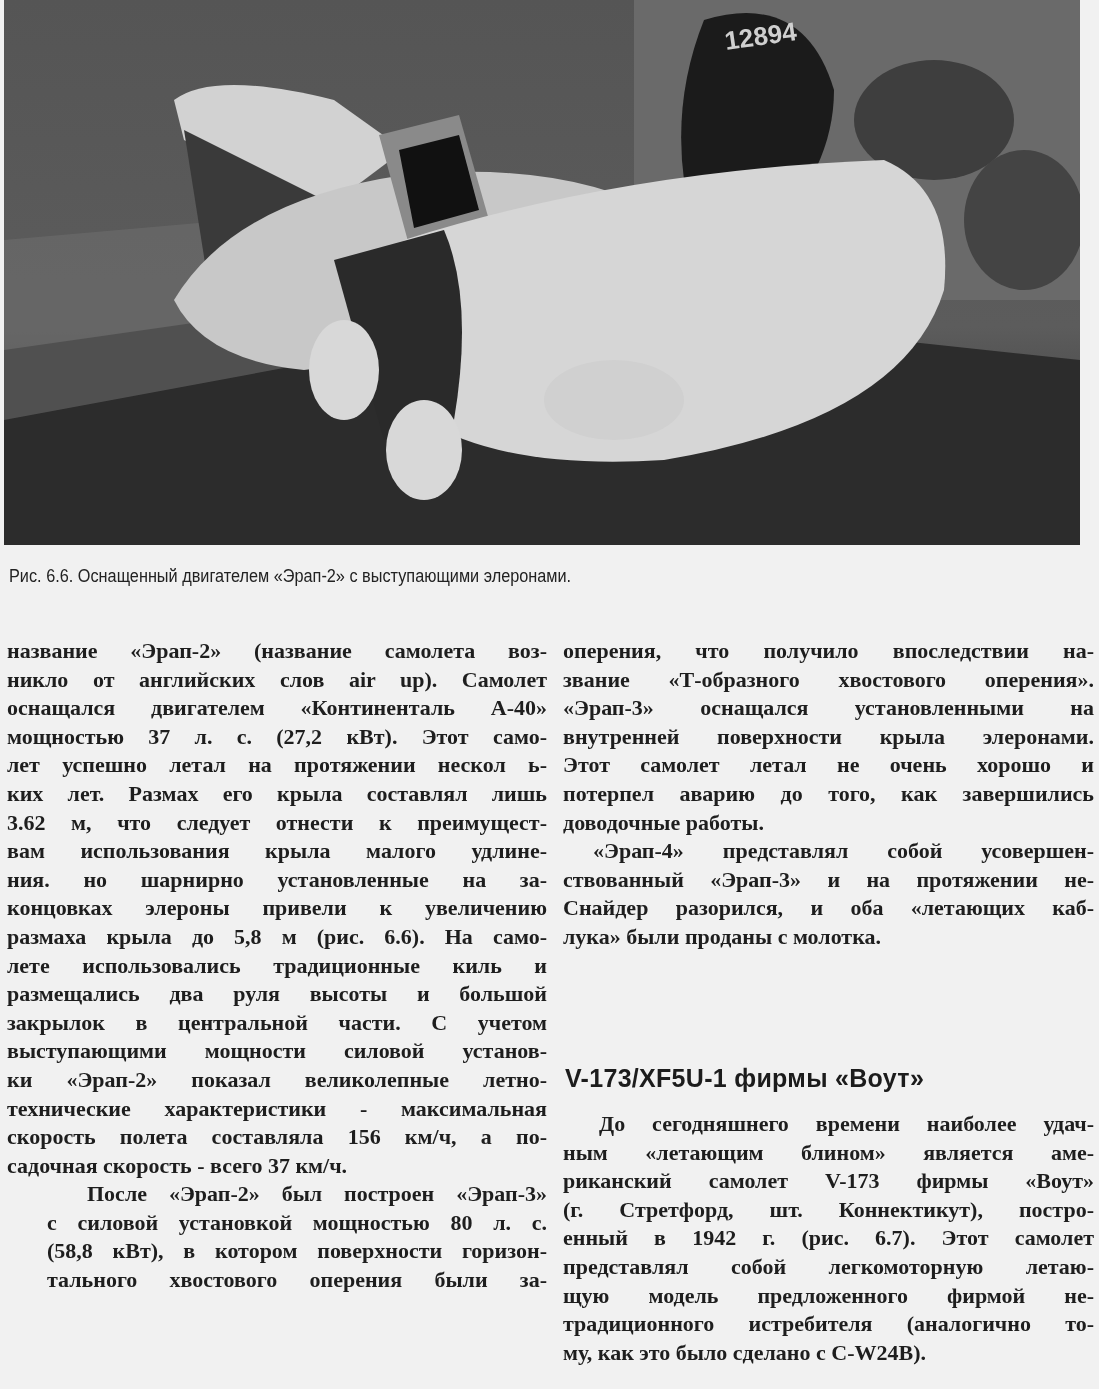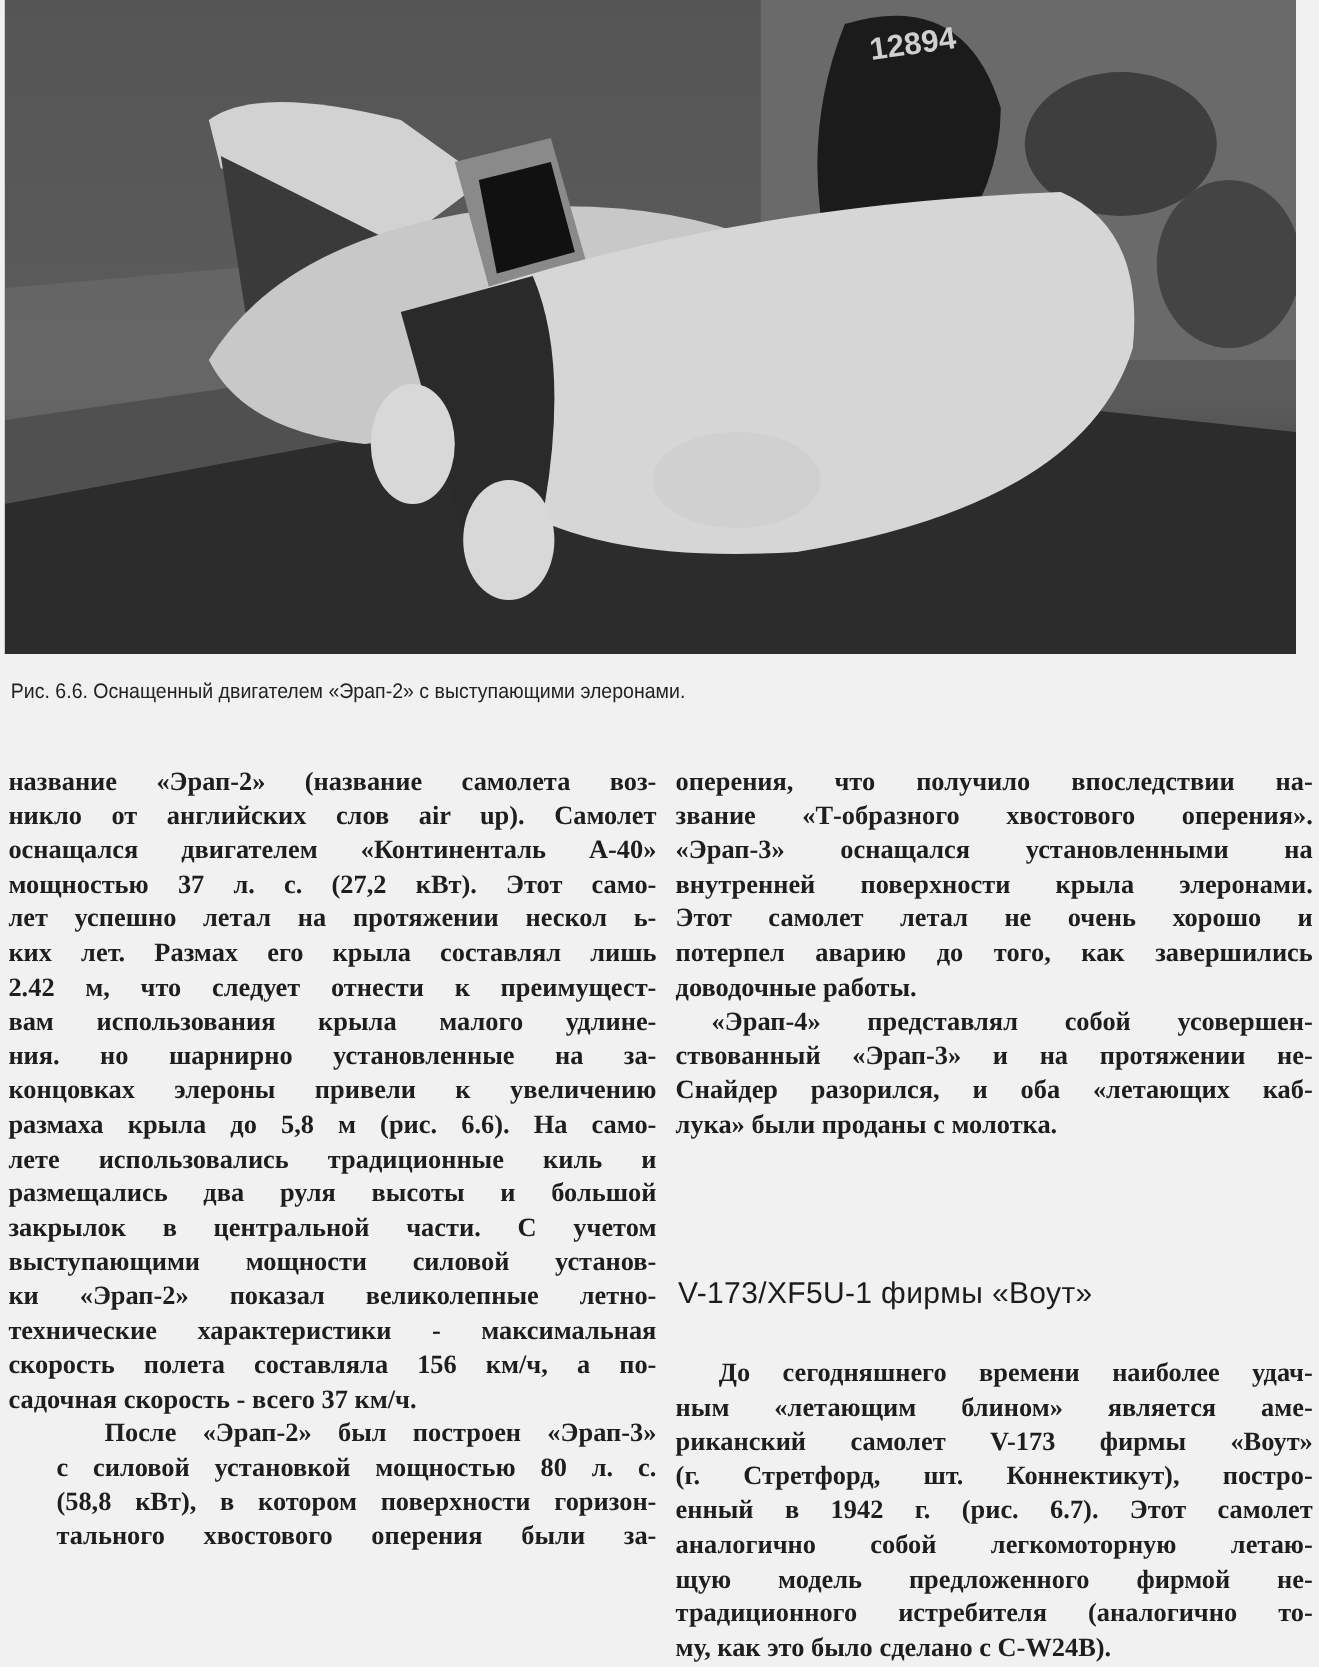--- a/index.html
+++ b/index.html
@@ -30,24 +30,24 @@
   }
   .col.left { left: 7px; }
   .col.right { left: 563px; width: 531px; }
   .col p { margin: 0; }
   .col p.indent { text-indent: 40px; }
   .line { display: block; text-align-last: justify; white-space: nowrap; }
   .line.last { text-align-last: left; }
   .heading {
     position: absolute; left: 565px; top: 1064px;
     font-family: "Liberation Sans", "DejaVu Sans", sans-serif;
-    font-weight: normal; font-size: 25px; color: #1c1c1c;
+    font-weight: bold; font-size: 25px; color: #1c1c1c;
     letter-spacing: 0.3px; white-space: nowrap;
   }
-  .right2 { top: 1110px; margin-top: 20px; }
+  .right2 { top: 1110px; }
 </style>
 </head>
 <body>
 
 <div class="photo">
   <svg viewBox="0 0 1076 545" preserveAspectRatio="none">
     <defs>
       <linearGradient id="bg" x1="0" y1="0" x2="0" y2="1">
         <stop offset="0" stop-color="#555"></stop>
         <stop offset="0.6" stop-color="#5c5c5c"></stop>
@@ -86,21 +86,21 @@
 <div class="caption">Рис. 6.6. Оснащенный двигателем «Эрап-2» с выступающими элеронами.</div>
 
 <div class="col left">
   <p>
     <span class="line">название «Эрап-2» (название самолета воз-</span>
     <span class="line">никло от английских слов air up). Самолет</span>
     <span class="line">оснащался двигателем «Континенталь А-40»</span>
     <span class="line">мощностью 37 л. с. (27,2 кВт). Этот само-</span>
     <span class="line">лет успешно летал на протяжении нескол ь-</span>
     <span class="line">ких лет. Размах его крыла составлял лишь</span>
-    <span class="line">2.42 м, что следует отнести к преимущест-</span>
+    <span class="line">3.62 м, что следует отнести к преимущест-</span>
     <span class="line">вам использования крыла малого удлине-</span>
     <span class="line">ния. но шарнирно установленные на за-</span>
     <span class="line">концовках элероны привели к увеличению</span>
     <span class="line">размаха крыла до 5,8 м (рис. 6.6). На само-</span>
     <span class="line">лете использовались традиционные киль и</span>
     <span class="line">размещались два руля высоты и большой</span>
     <span class="line">закрылок в центральной части. С учетом</span>
     <span class="line">выступающими мощности силовой установ-</span>
     <span class="line">ки «Эрап-2» показал великолепные летно-</span>
     <span class="line">технические характеристики - максимальная</span>
@@ -135,18 +135,18 @@
 
 <div class="heading">V-173/XF5U-1 фирмы «Воут»</div>
 
 <div class="col right right2">
   <p>
     <span class="line" style="padding-left:36px">До сегодняшнего времени наиболее удач-</span>
     <span class="line">ным «летающим блином» является аме-</span>
     <span class="line">риканский самолет V-173 фирмы «Воут»</span>
     <span class="line">(г. Стретфорд, шт. Коннектикут), постро-</span>
     <span class="line">енный в 1942 г. (рис. 6.7). Этот самолет</span>
-    <span class="line">аналогично собой легкомоторную летаю-</span>
+    <span class="line">представлял собой легкомоторную летаю-</span>
     <span class="line">щую модель предложенного фирмой не-</span>
     <span class="line">традиционного истребителя (аналогично то-</span>
     <span class="line last">му, как это было сделано с C-W24B).</span>
   </p>
 </div>
 
 </body></html>

